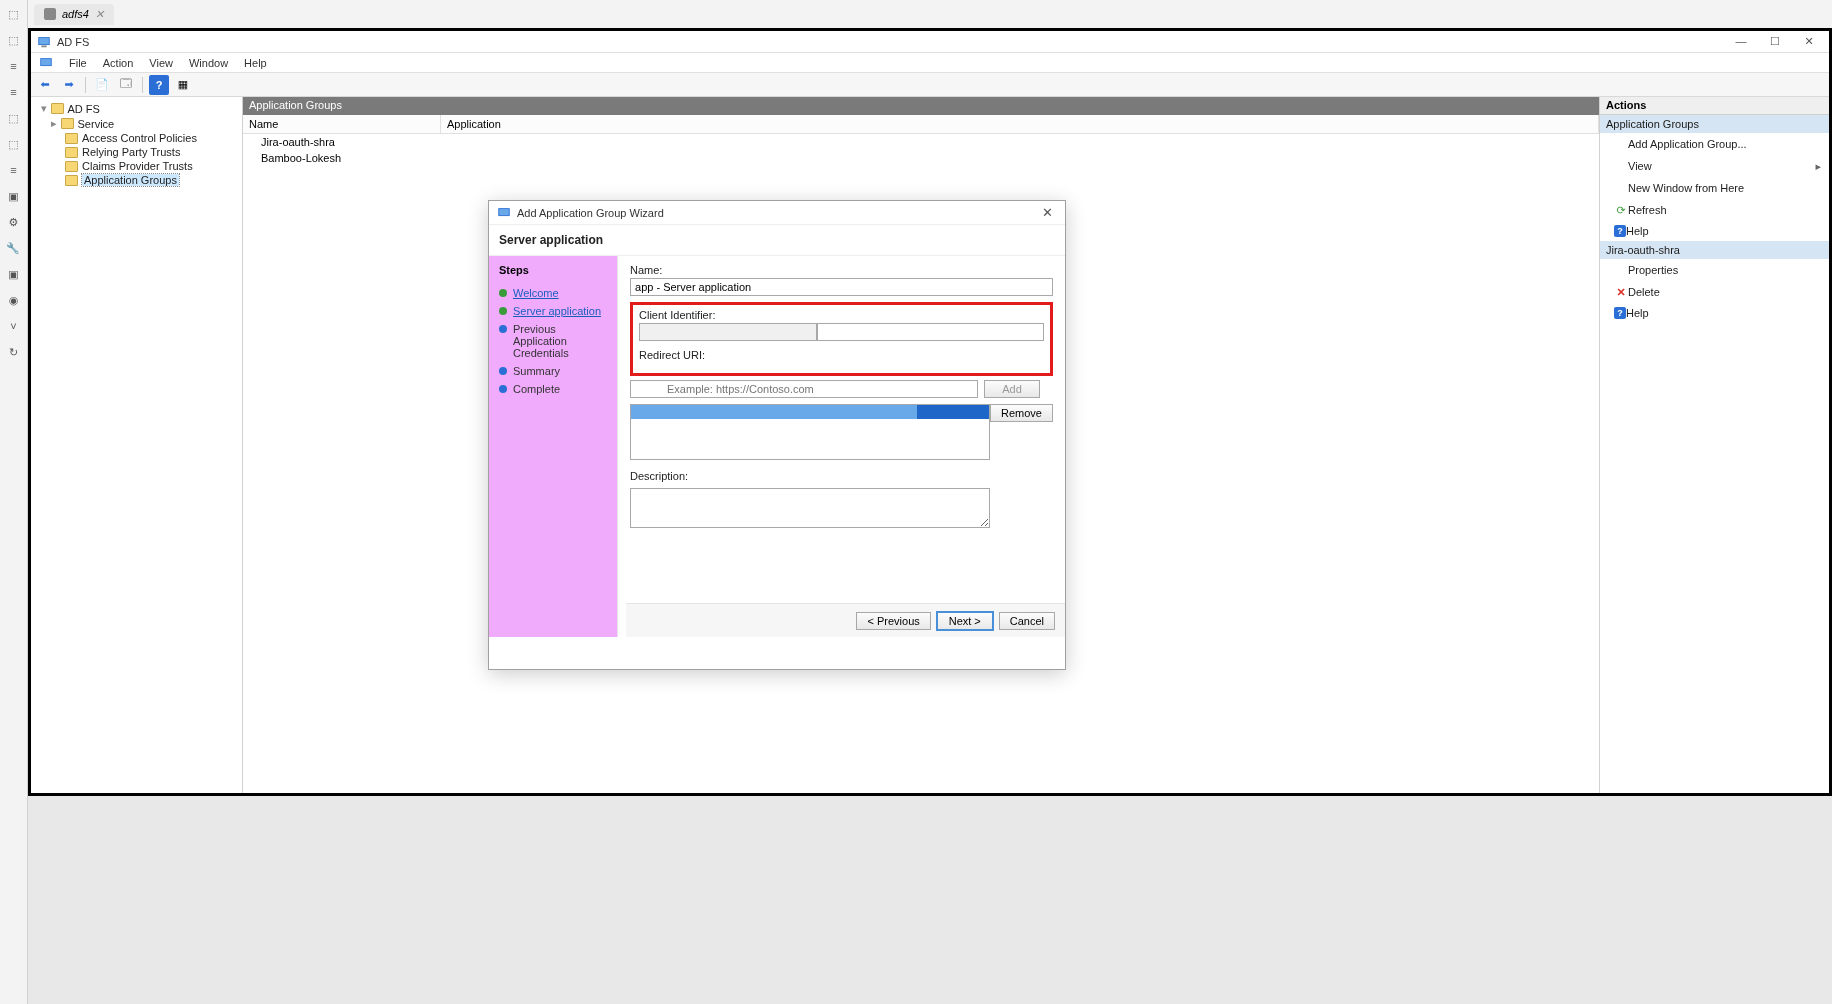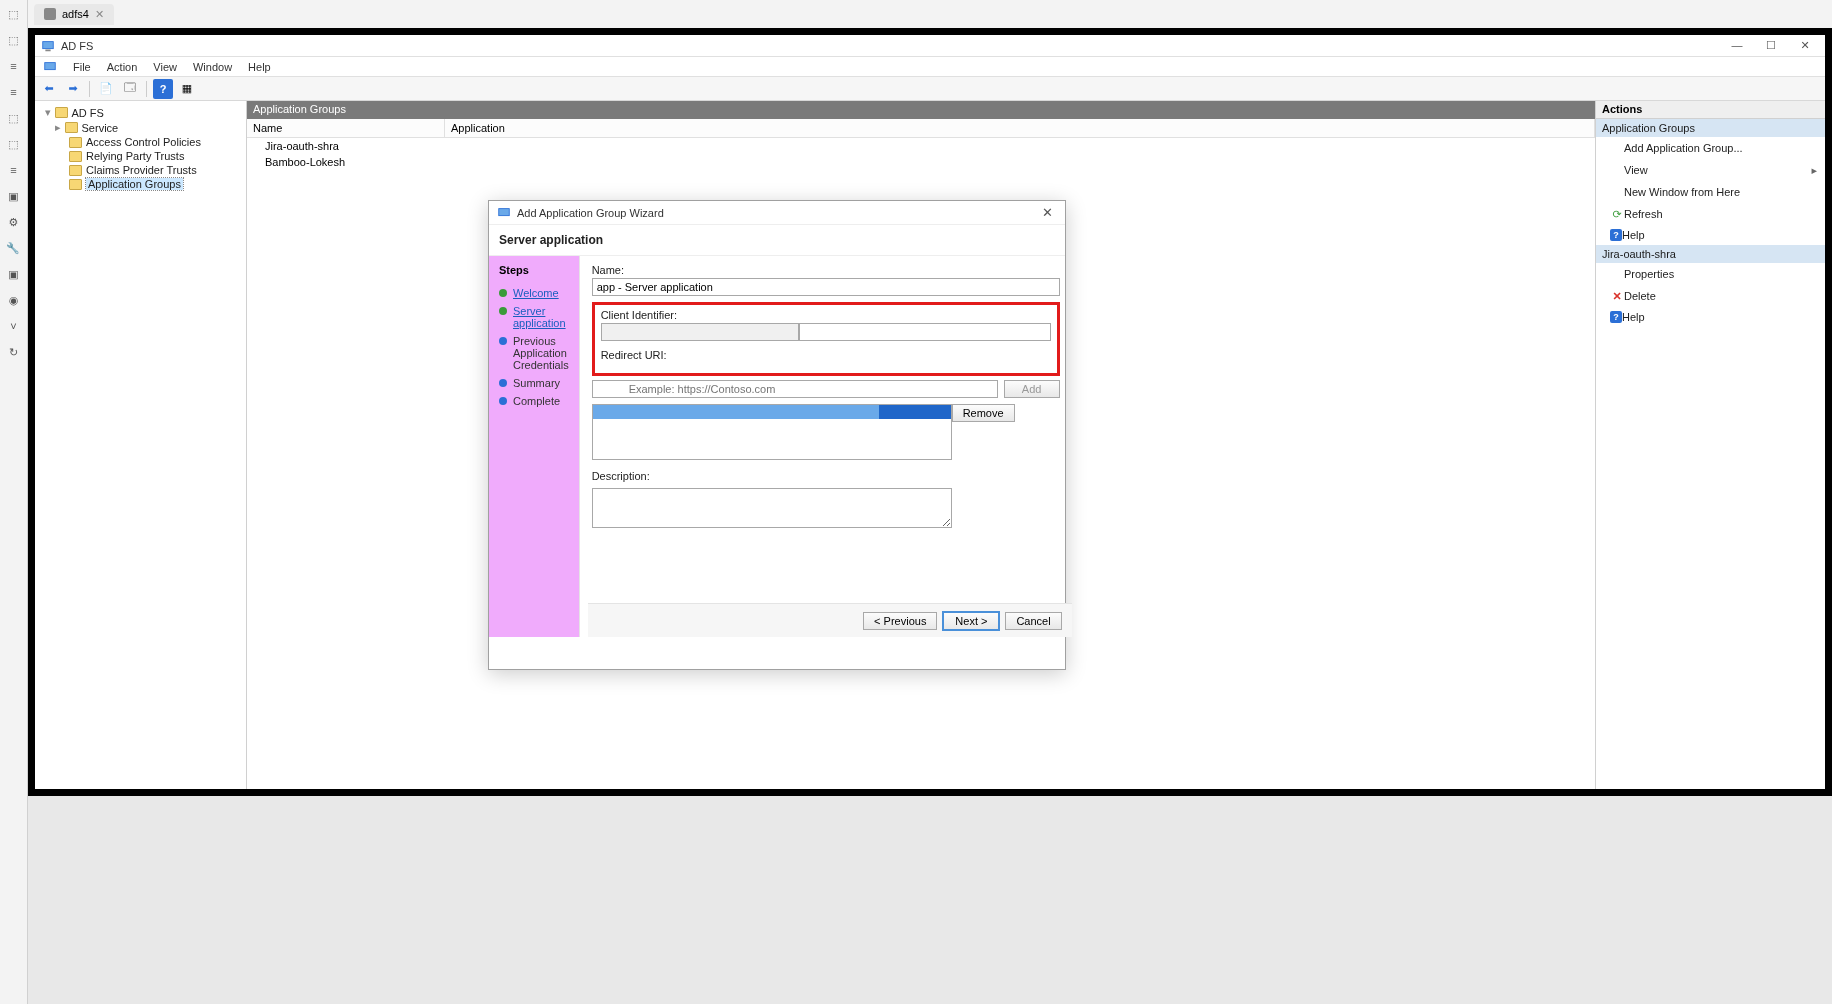--- a/index.html
+++ b/index.html
@@ -3,27 +3,27 @@
 <meta charset="utf-8">
 <style>
   * { box-sizing: border-box; margin: 0; padding: 0; font-family: "Segoe UI", Tahoma, sans-serif; font-size: 11px; }
   body { background: #e8e8e8; overflow: hidden; height: 1004px; width: 1832px; position: relative; }
 
   
   .left-rail { position: absolute; left: 0; top: 0; width: 28px; height: 100%; background: #f3f3f3; display: flex; flex-direction: column; align-items: center; padding-top: 6px; gap: 10px; border-right: 1px solid #d0d0d0;}
   .left-rail .rail-icon { width:16px; height:16px; color:#555; display:flex; align-items:center; justify-content:center; }
 
   
-  .tabbar { position:absolute; left:28px; top:0; right:0; height:28px; background:#f3f3f3; display:flex; align-items:center; padding-left:6px; }
+  .tabbar { position:absolute; left:28px; top:0; right:0; height:28px; background:#f3f3f3; display:flex; align-items:center; padding-left:6px;font-style:italic; }
   .tab { display:flex; align-items:center; gap:6px; padding:4px 10px; background:#e8e8e8; border-radius:4px 4px 0 0; }
   .tab .tab-icon { width:12px;height:12px; background:#888; border-radius:2px;}
   .tab .tab-close { color:#888; }
 
   
-  .mmc { position:absolute; left:28px; top:28px; right:0; height: 768px; background:#fff; border:7px solid #000000; display:flex; flex-direction:column;}
+  .mmc { position:absolute; left:28px; top:28px; right:0; height: 768px; background:#fff; border:3px solid #000000; display:flex; flex-direction:column;}
   .mmc-titlebar { height:22px; display:flex; align-items:center; padding:0 6px; background:#fff; border-bottom:1px solid #e0e0e0; }
   .mmc-titlebar .title { flex:1; display:flex; align-items:center; gap:6px; color:#333;}
   .mmc-titlebar .winctrls { display:flex; gap:6px;}
   .mmc-titlebar .winctrls span { width:28px; text-align:center; color:#555;}
   .mmc-menubar { height:20px; display:flex; align-items:center; gap:16px; padding:0 8px; border-bottom:1px solid #e0e0e0; color:#333;}
   .mmc-toolbar { height:24px; display:flex; align-items:center; gap:4px; padding:0 4px; border-bottom:1px solid #d8d8d8; background:#f6f6f6;}
   .mmc-toolbar .tb-btn { width:20px;height:20px; display:flex; align-items:center; justify-content:center; border:1px solid transparent;}
   .mmc-toolbar .tb-sep { width:1px;height:16px;background:#ccc;margin:0 2px;}
 
   .mmc-body { flex:1; display:flex; min-height:0;}
@@ -62,21 +62,21 @@
   .step .dot { width:8px;height:8px;border-radius:50%; margin-top:2px; flex-shrink:0;}
   .dot.green { background:#3a9b3a;}
   .dot.blue  { background:#2b6fd6;}
   .step.link { color:#1a5fbf; text-decoration:underline;}
   .wizard-form { flex:1; padding:8px 12px; position:relative;}
   .form-label { color:#222; margin-bottom:2px;}
   .form-input { width:100%; border:1px solid #a8a8a8; height:18px; padding:1px 4px; font-size:11px;}
   .form-input.ro { background:#f0f0f0; color:#888;}
   .redbox { border:3px solid #e21b1b; padding:4px 6px 10px 6px; margin-top:6px;}
   .uri-row { display:flex; align-items:center; gap:6px; margin-top:4px;}
-  .uri-input { width:406px;padding-left:36px;}
+  .uri-input { width:348px;padding-left:36px;}
   .btn { border:1px solid #a8a8a8; background:linear-gradient(#fcfcfc,#e8e8e8); padding:2px 10px; min-width:56px; text-align:center;}
   .btn.disabled { color:#999;}
   .btn.primary { border-color:#4a90d9; outline:1px solid #4a90d9;}
   .uri-list { width:360px; height:56px; border:1px solid #a8a8a8; margin-top:6px; background:#fff;}
   .uri-list .uri-selected { display:block; width:100%; background:linear-gradient(to right,#6aa9e9 0%,#6aa9e9 80%,#1f66c9 80%,#1f66c9 100%); color:#fff; height:14px; padding:0 4px;}
   .desc-box { width:360px; height:40px; border:1px solid #a8a8a8; margin-top:4px;}
   .wizard-footer { position:absolute; bottom:0; left:8px; right:0; height:34px; display:flex; justify-content:flex-end; align-items:center; gap:6px; padding:0 10px; border-top:1px solid #e4e4e4; background:#f6f6f6;}
   
   .srv-icon { width:14px; height:14px; display:inline-block;}
 </style>

